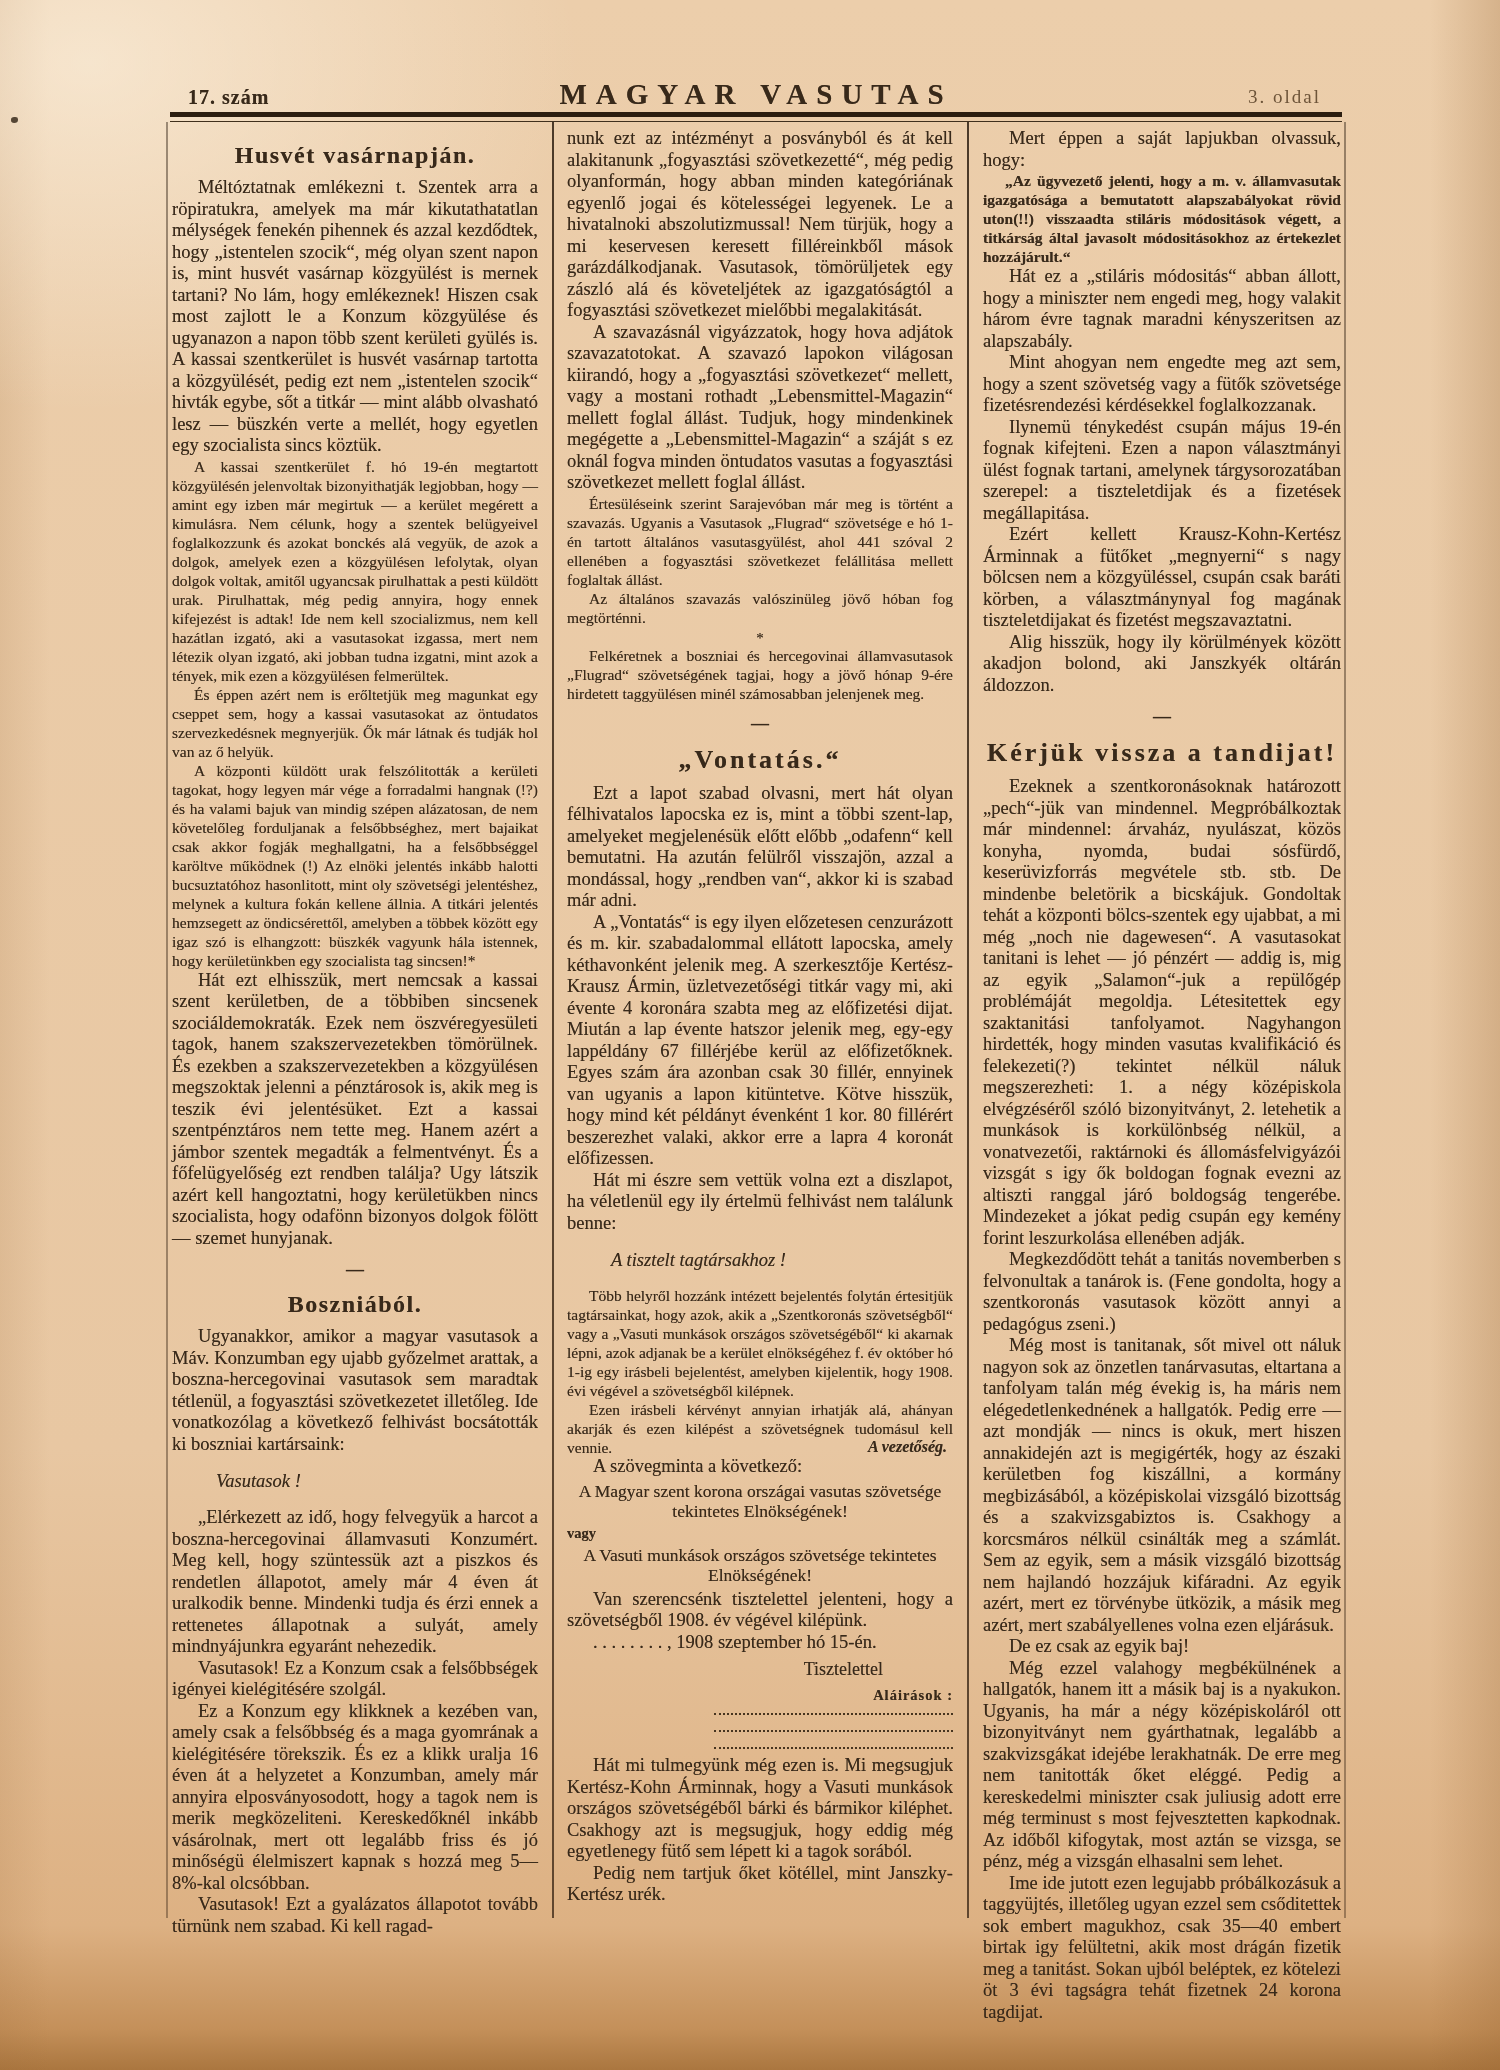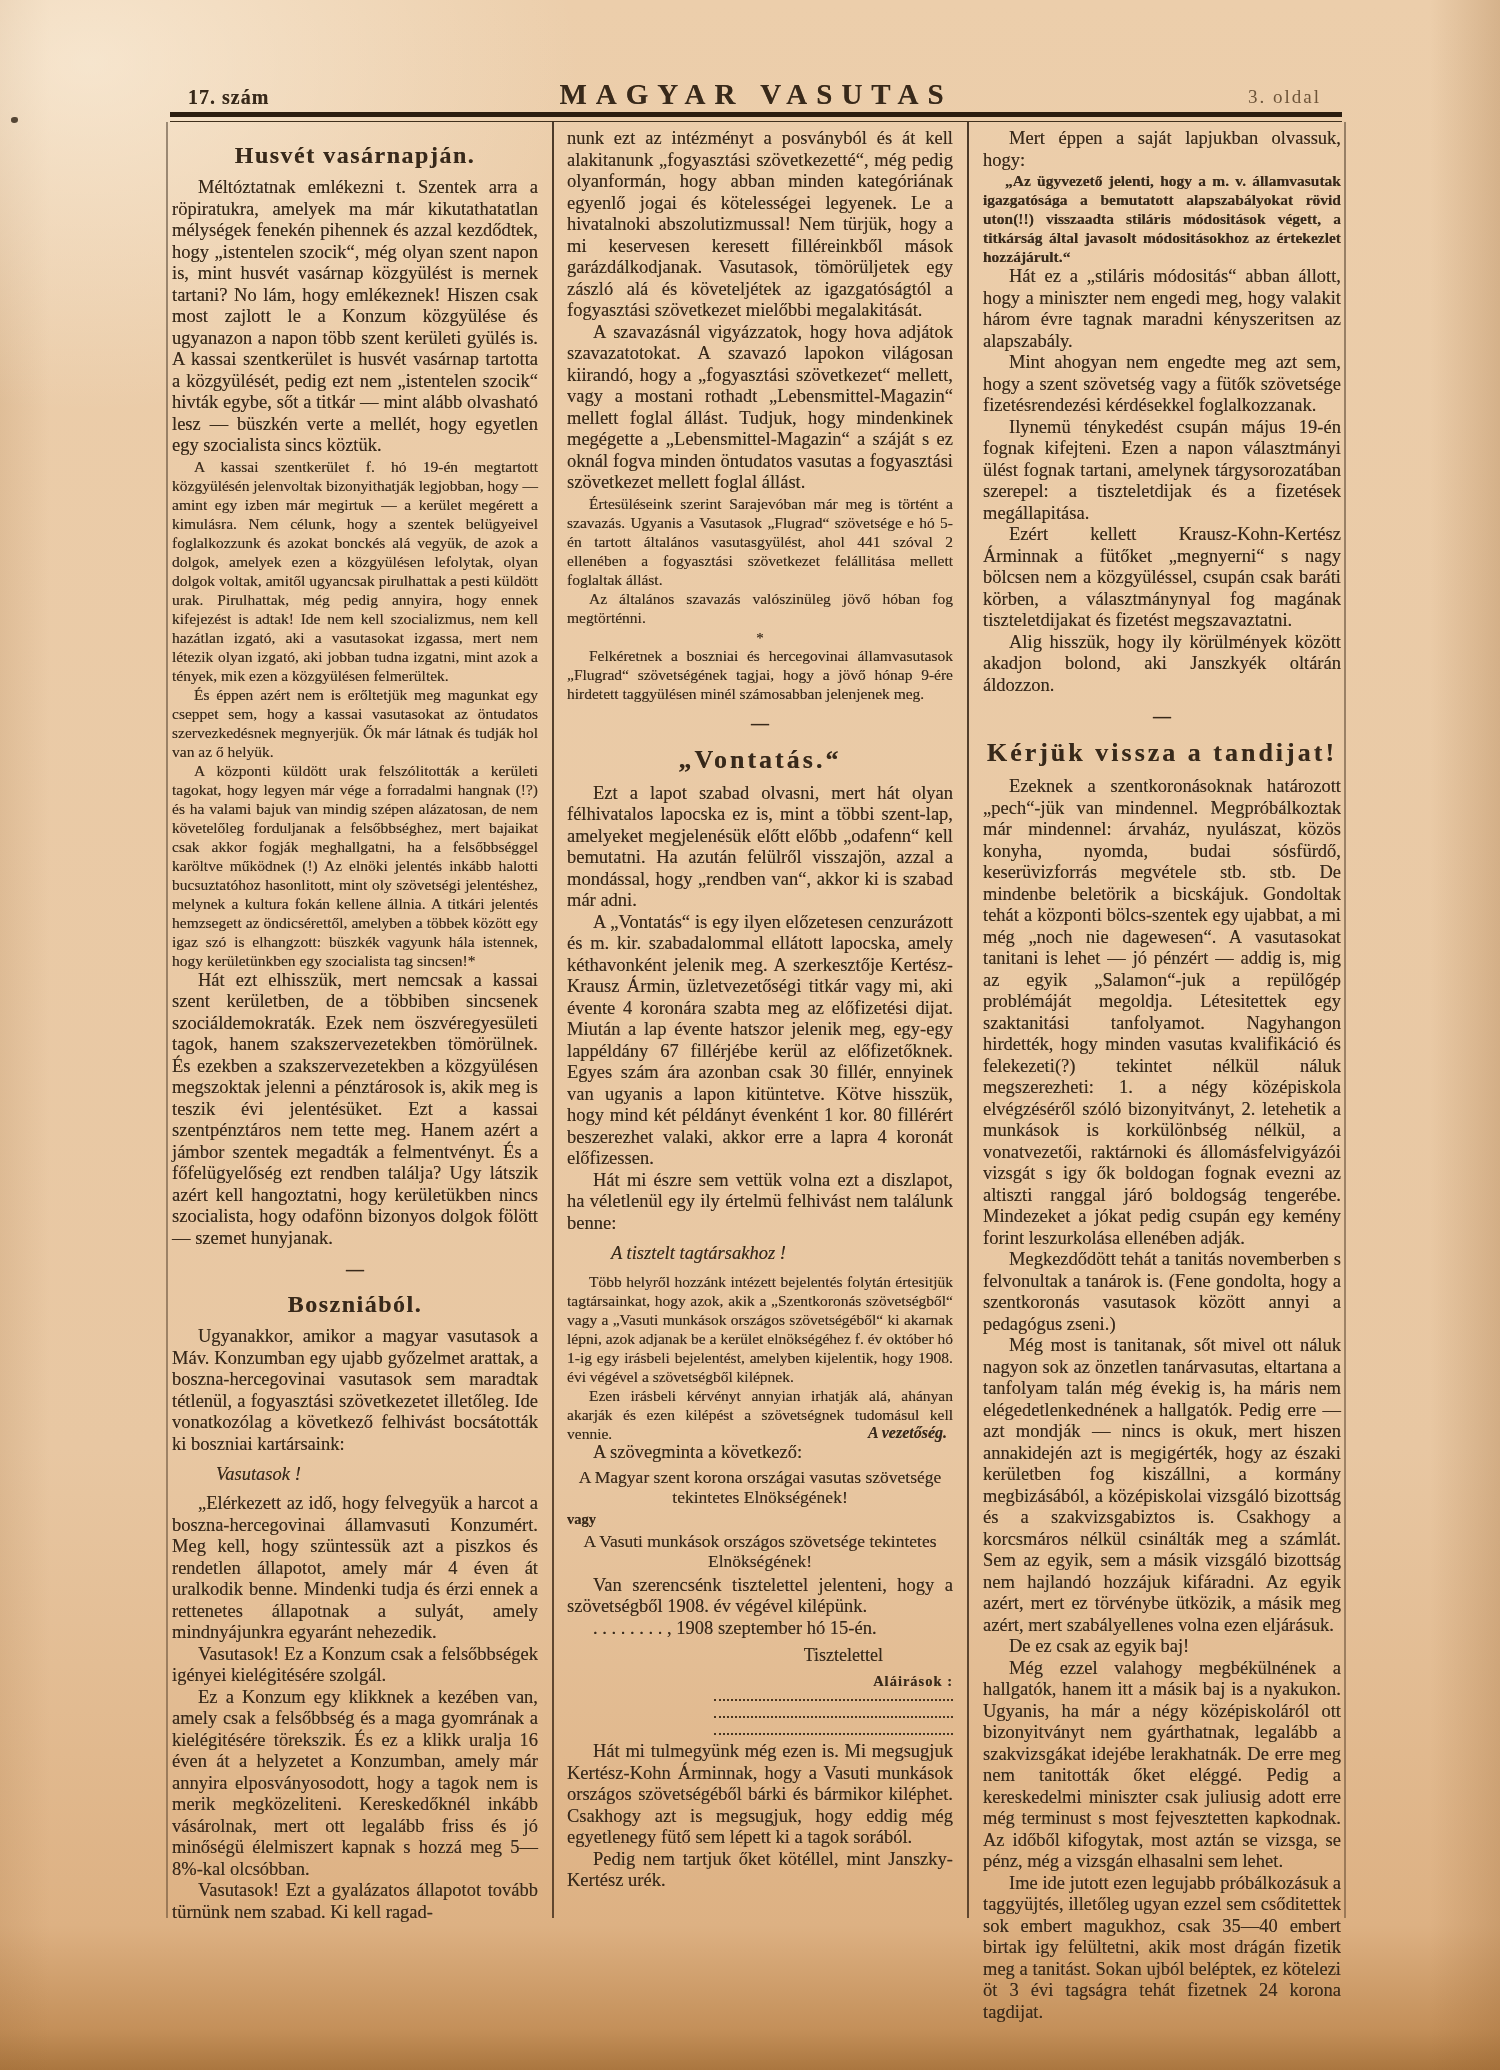--- a/index.html
+++ b/index.html
@@ -23,21 +23,21 @@
   .v1{left:552px;} .v2{left:967px;} .vL{left:166px;} .vR{left:1344px;}
   .cols{position:absolute;left:0;top:128px;width:1500px;height:1932px;overflow:hidden;}
   .col{position:absolute;top:0;}
   .colA{left:172px;width:366px;} .colB{left:567px;width:386px;} .colC{left:983px;width:358px;}
   .para{font-size:18.5px;line-height:21.5px;text-align:justify;text-indent:26px;}
   .noind{text-indent:0;}
   .small-para{font-size:15.5px;line-height:19px;text-align:justify;text-indent:22px;}
   .bold-q{font-weight:700;}
   .art-h{font-size:24px;font-weight:700;text-align:center;letter-spacing:1.5px;margin:14px 0 8px;text-indent:0;}
   .art-h2{font-size:26px;letter-spacing:3px;}
-  .italic-line{font-style:italic;font-size:18.5px;line-height:22px;text-indent:44px;margin:8px 0;}
+  .italic-line{font-style:italic;font-size:18.5px;line-height:22px;text-indent:44px;margin:15px 0;}
   .rule-dash{text-align:center;font-weight:700;line-height:15px;margin:13px 0 3px;font-size:18px;}
   .star-mark{text-align:center;font-size:15px;line-height:11px;margin:6px 0 2px;}
   .center-line{text-align:center;font-size:17.5px;line-height:20.5px;margin:3px 0;text-indent:0;}
   .center-small{text-align:right;font-size:14.5px;font-weight:700;margin:7px 0 0;letter-spacing:1px;}
   .left-small{font-size:14.5px;font-weight:700;margin:2px 0;}
   .right-line{text-align:right;font-size:18px;padding-right:70px;margin:6px 0 0;}
   .pull-right{text-align:right;font-size:16px;font-style:italic;font-weight:600;margin-top:-19px;padding-right:6px;}
   .dot-lines{padding:4px 0 6px;}
   .dotline{margin:15px 0 0 auto;width:62%;border-bottom:2px dotted #47341f;height:0;}
   .dot-lines .dotline:first-child{margin-top:5px;}
@@ -72,21 +72,21 @@
         <div class="para">Ugyanakkor, amikor a magyar vasutasok a Máv. Konzumban egy ujabb győzelmet arattak, a boszna-hercegovinai vasutasok sem maradtak tétlenül, a fogyasztási szövetkezetet illetőleg. Ide vonatkozólag a következő felhivást bocsátották ki boszniai kartársaink:</div>
         <div class="italic-line">Vasutasok !</div>
         <div class="para">„Elérkezett az idő, hogy felvegyük a harcot a boszna-hercegovinai államvasuti Konzumért. Meg kell, hogy szüntessük azt a piszkos és rendetlen állapotot, amely már 4 éven át uralkodik benne. Mindenki tudja és érzi ennek a rettenetes állapotnak a sulyát, amely mindnyájunkra egyaránt nehezedik.</div>
         <div class="para">Vasutasok! Ez a Konzum csak a felsőbbségek igényei kielégitésére szolgál.</div>
         <div class="para">Ez a Konzum egy klikknek a kezében van, amely csak a felsőbbség és a maga gyomrának a kielégitésére törekszik. És ez a klikk uralja 16 éven át a helyzetet a Konzumban, amely már annyira elposványosodott, hogy a tagok nem is merik megközeliteni. Kereskedőknél inkább vásárolnak, mert ott legalább friss és jó minőségü élelmiszert kapnak s hozzá meg 5—8%-kal olcsóbban.</div>
         <div class="para">Vasutasok! Ezt a gyalázatos állapotot tovább türnünk nem szabad. Ki kell ragad-</div>
       </div>
     <div class="col colB">
         <div class="para noind">nunk ezt az intézményt a posványból és át kell alakitanunk „fogyasztási szövetkezetté“, még pedig olyanformán, hogy abban minden kategóriának egyenlő jogai és kötelességei legyenek. Le a hivatalnoki abszolutizmussal! Nem türjük, hogy a mi keservesen keresett filléreinkből mások garázdálkodjanak. Vasutasok, tömörüljetek egy zászló alá és követeljétek az igazgatóságtól a fogyasztási szövetkezet mielőbbi megalakitását.</div>
         <div class="para">A szavazásnál vigyázzatok, hogy hova adjátok szavazatotokat. A szavazó lapokon világosan kiirandó, hogy a „fogyasztási szövetkezet“ mellett, vagy a mostani rothadt „Lebensmittel-Magazin“ mellett foglal állást. Tudjuk, hogy mindenkinek megégette a „Lebensmittel-Magazin“ a száját s ez oknál fogva minden öntudatos vasutas a fogyasztási szövetkezet mellett foglal állást.</div>
-        <div class="small-para">Értesüléseink szerint Sarajevóban már meg is történt a szavazás. Ugyanis a Vasutasok „Flugrad“ szövetsége e hó 5-én tartott általános vasutasgyülést, ahol 441 szóval 2 ellenében a fogyasztási szövetkezet felállitása mellett foglaltak állást.</div>
+        <div class="small-para">Értesüléseink szerint Sarajevóban már meg is történt a szavazás. Ugyanis a Vasutasok „Flugrad“ szövetsége e hó 1-én tartott általános vasutasgyülést, ahol 441 szóval 2 ellenében a fogyasztási szövetkezet felállitása mellett foglaltak állást.</div>
         <div class="small-para">Az általános szavazás valószinüleg jövő hóban fog megtörténni.</div>
         <div class="star-mark">*</div>
         <div class="small-para">Felkéretnek a boszniai és hercegovinai államvasutasok „Flugrad“ szövetségének tagjai, hogy a jövő hónap 9-ére hirdetett taggyülésen minél számosabban jelenjenek meg.</div>
         <div class="rule-dash">—</div>
         <div class="art-h art-h2">„Vontatás.“</div>
         <div class="para">Ezt a lapot szabad olvasni, mert hát olyan félhivatalos lapocska ez is, mint a többi szent-lap, amelyeket megjelenésük előtt előbb „odafenn“ kell bemutatni. Ha azután felülről visszajön, azzal a mondással, hogy „rendben van“, akkor ki is szabad már adni.</div>
         <div class="para">A „Vontatás“ is egy ilyen előzetesen cenzurázott és m. kir. szabadalommal ellátott lapocska, amely kéthavonként jelenik meg. A szerkesztője Kertész-Krausz Ármin, üzletvezetőségi titkár vagy mi, aki évente 4 koronára szabta meg az előfizetési dijat. Miután a lap évente hatszor jelenik meg, egy-egy lappéldány 67 fillérjébe kerül az előfizetőknek. Egyes szám ára azonban csak 30 fillér, ennyinek van ugyanis a lapon kitüntetve. Kötve hisszük, hogy mind két példányt évenként 1 kor. 80 fillérért beszerezhet valaki, akkor erre a lapra 4 koronát előfizessen.</div>
         <div class="para">Hát mi észre sem vettük volna ezt a diszlapot, ha véletlenül egy ily értelmü felhivást nem találunk benne:</div>
         <div class="italic-line">A tisztelt tagtársakhoz !</div>
         <div class="small-para">Több helyről hozzánk intézett bejelentés folytán értesitjük tagtársainkat, hogy azok, akik a „Szentkoronás szövetségből“ vagy a „Vasuti munkások országos szövetségéből“ ki akarnak lépni, azok adjanak be a kerület elnökségéhez f. év október hó 1-ig egy irásbeli bejelentést, amelyben kijelentik, hogy 1908. évi végével a szövetségből kilépnek.</div>

